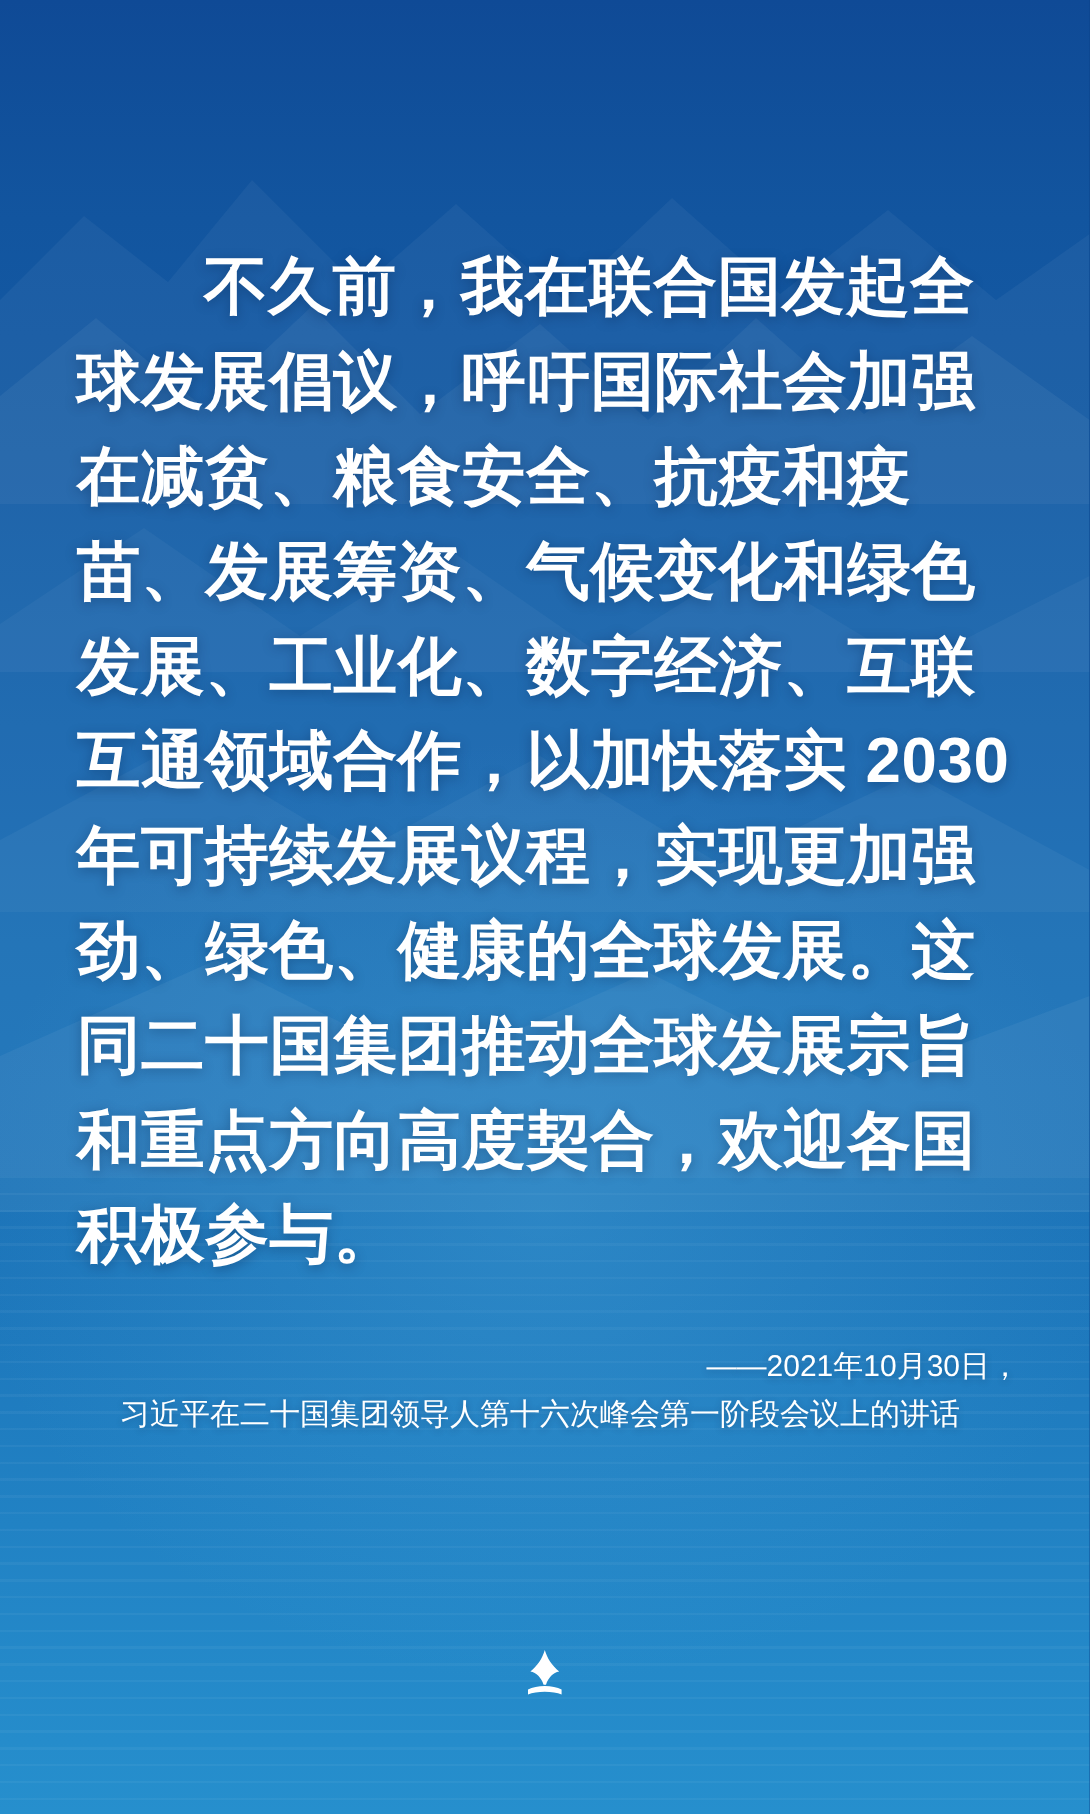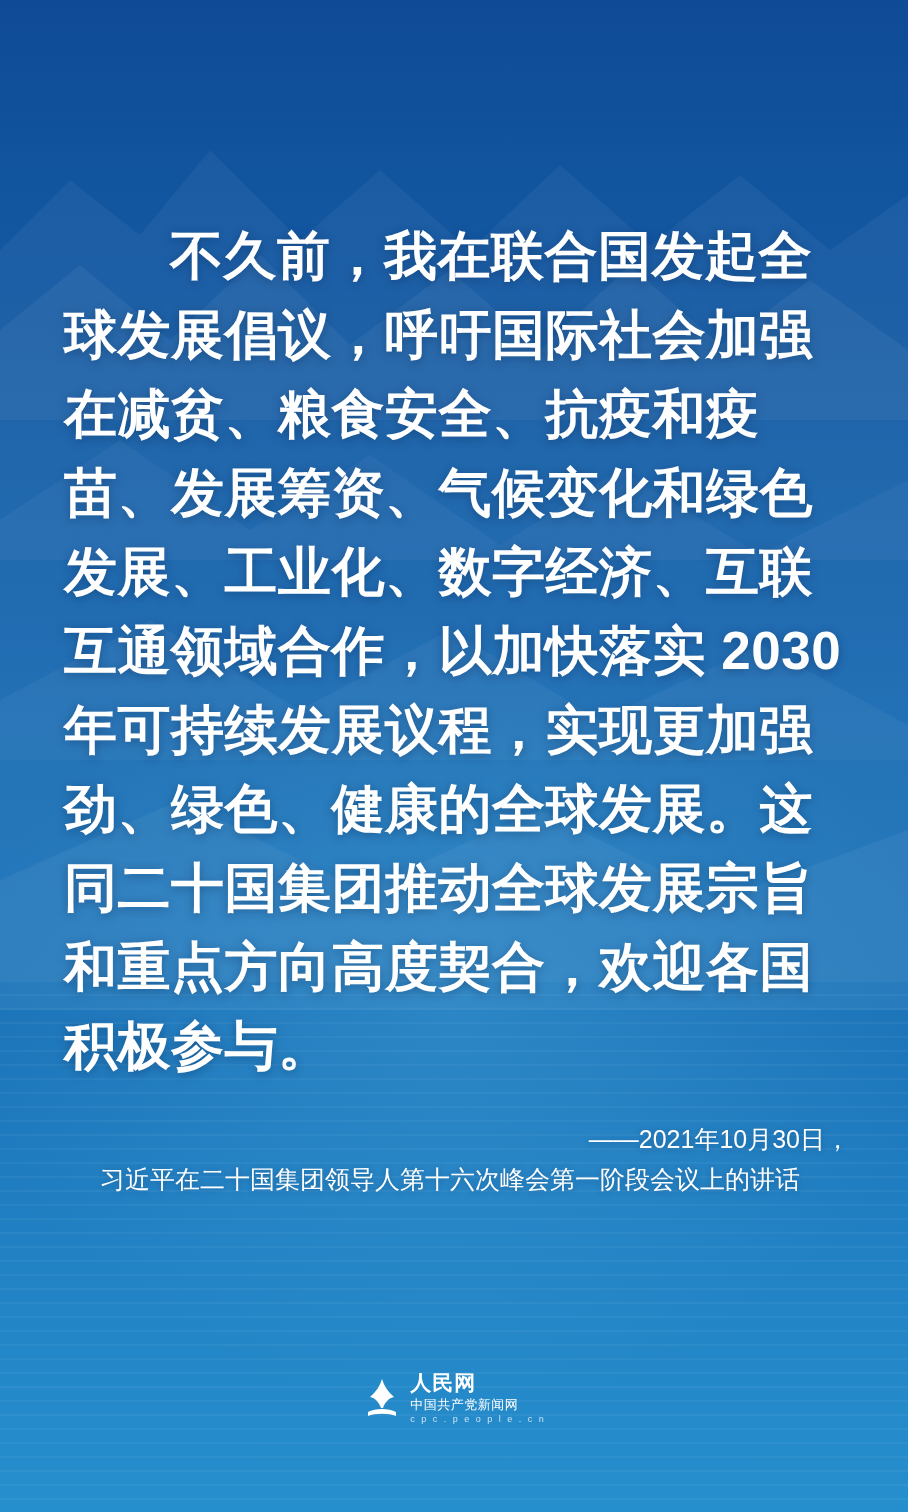--- a/index.html
+++ b/index.html
@@ -68,21 +68,21 @@
     width: 1100px;
     height: 900px;
     transform: translateX(-50%);
     background: radial-gradient(ellipse at 50% 50%, rgba(80,175,225,0.30) 0%, rgba(80,175,225,0.0) 62%);
     pointer-events: none;
   }
 
   .quote {
     position: absolute;
     left: 64px;
-    top: 216px;
+    top: 200px;
     width: 780px;
     color: #ffffff;
     font-size: 53px;
     line-height: 79px;
     font-weight: 700;
     letter-spacing: 0.5px;
     text-indent: 106px;
     text-shadow: 0 2px 10px rgba(0,30,70,0.35);
     font-family: "Liberation Sans", sans-serif;
   }
@@ -216,22 +216,17 @@
 
   <div class="footer">
 
     <div class="logo-people">
       <span class="mark">
         <svg width="40" height="44" viewBox="0 0 40 44">
           <path d="M20 3 C22 10 26 16 32 21 C27 22 23 26 21 32 L19 32 C17 26 13 22 8 21 C14 16 18 10 20 3 Z" fill="#ffffff"></path>
           <path d="M6 36 C13 32 27 32 34 36 L34 40 C27 37 13 37 6 40 Z" fill="#ffffff"></path>
         </svg>
       </span>
-      <span class="wordmark">
-        <span class="wm-top">人民网</span>
-        <span class="wm-mid">中国共产党新闻网</span>
-        <span class="wm-bot">c p c . p e o p l e . c n</span>
-      </span>
     </div>
 
 
   </div>
 </div>
 
 </body></html>

